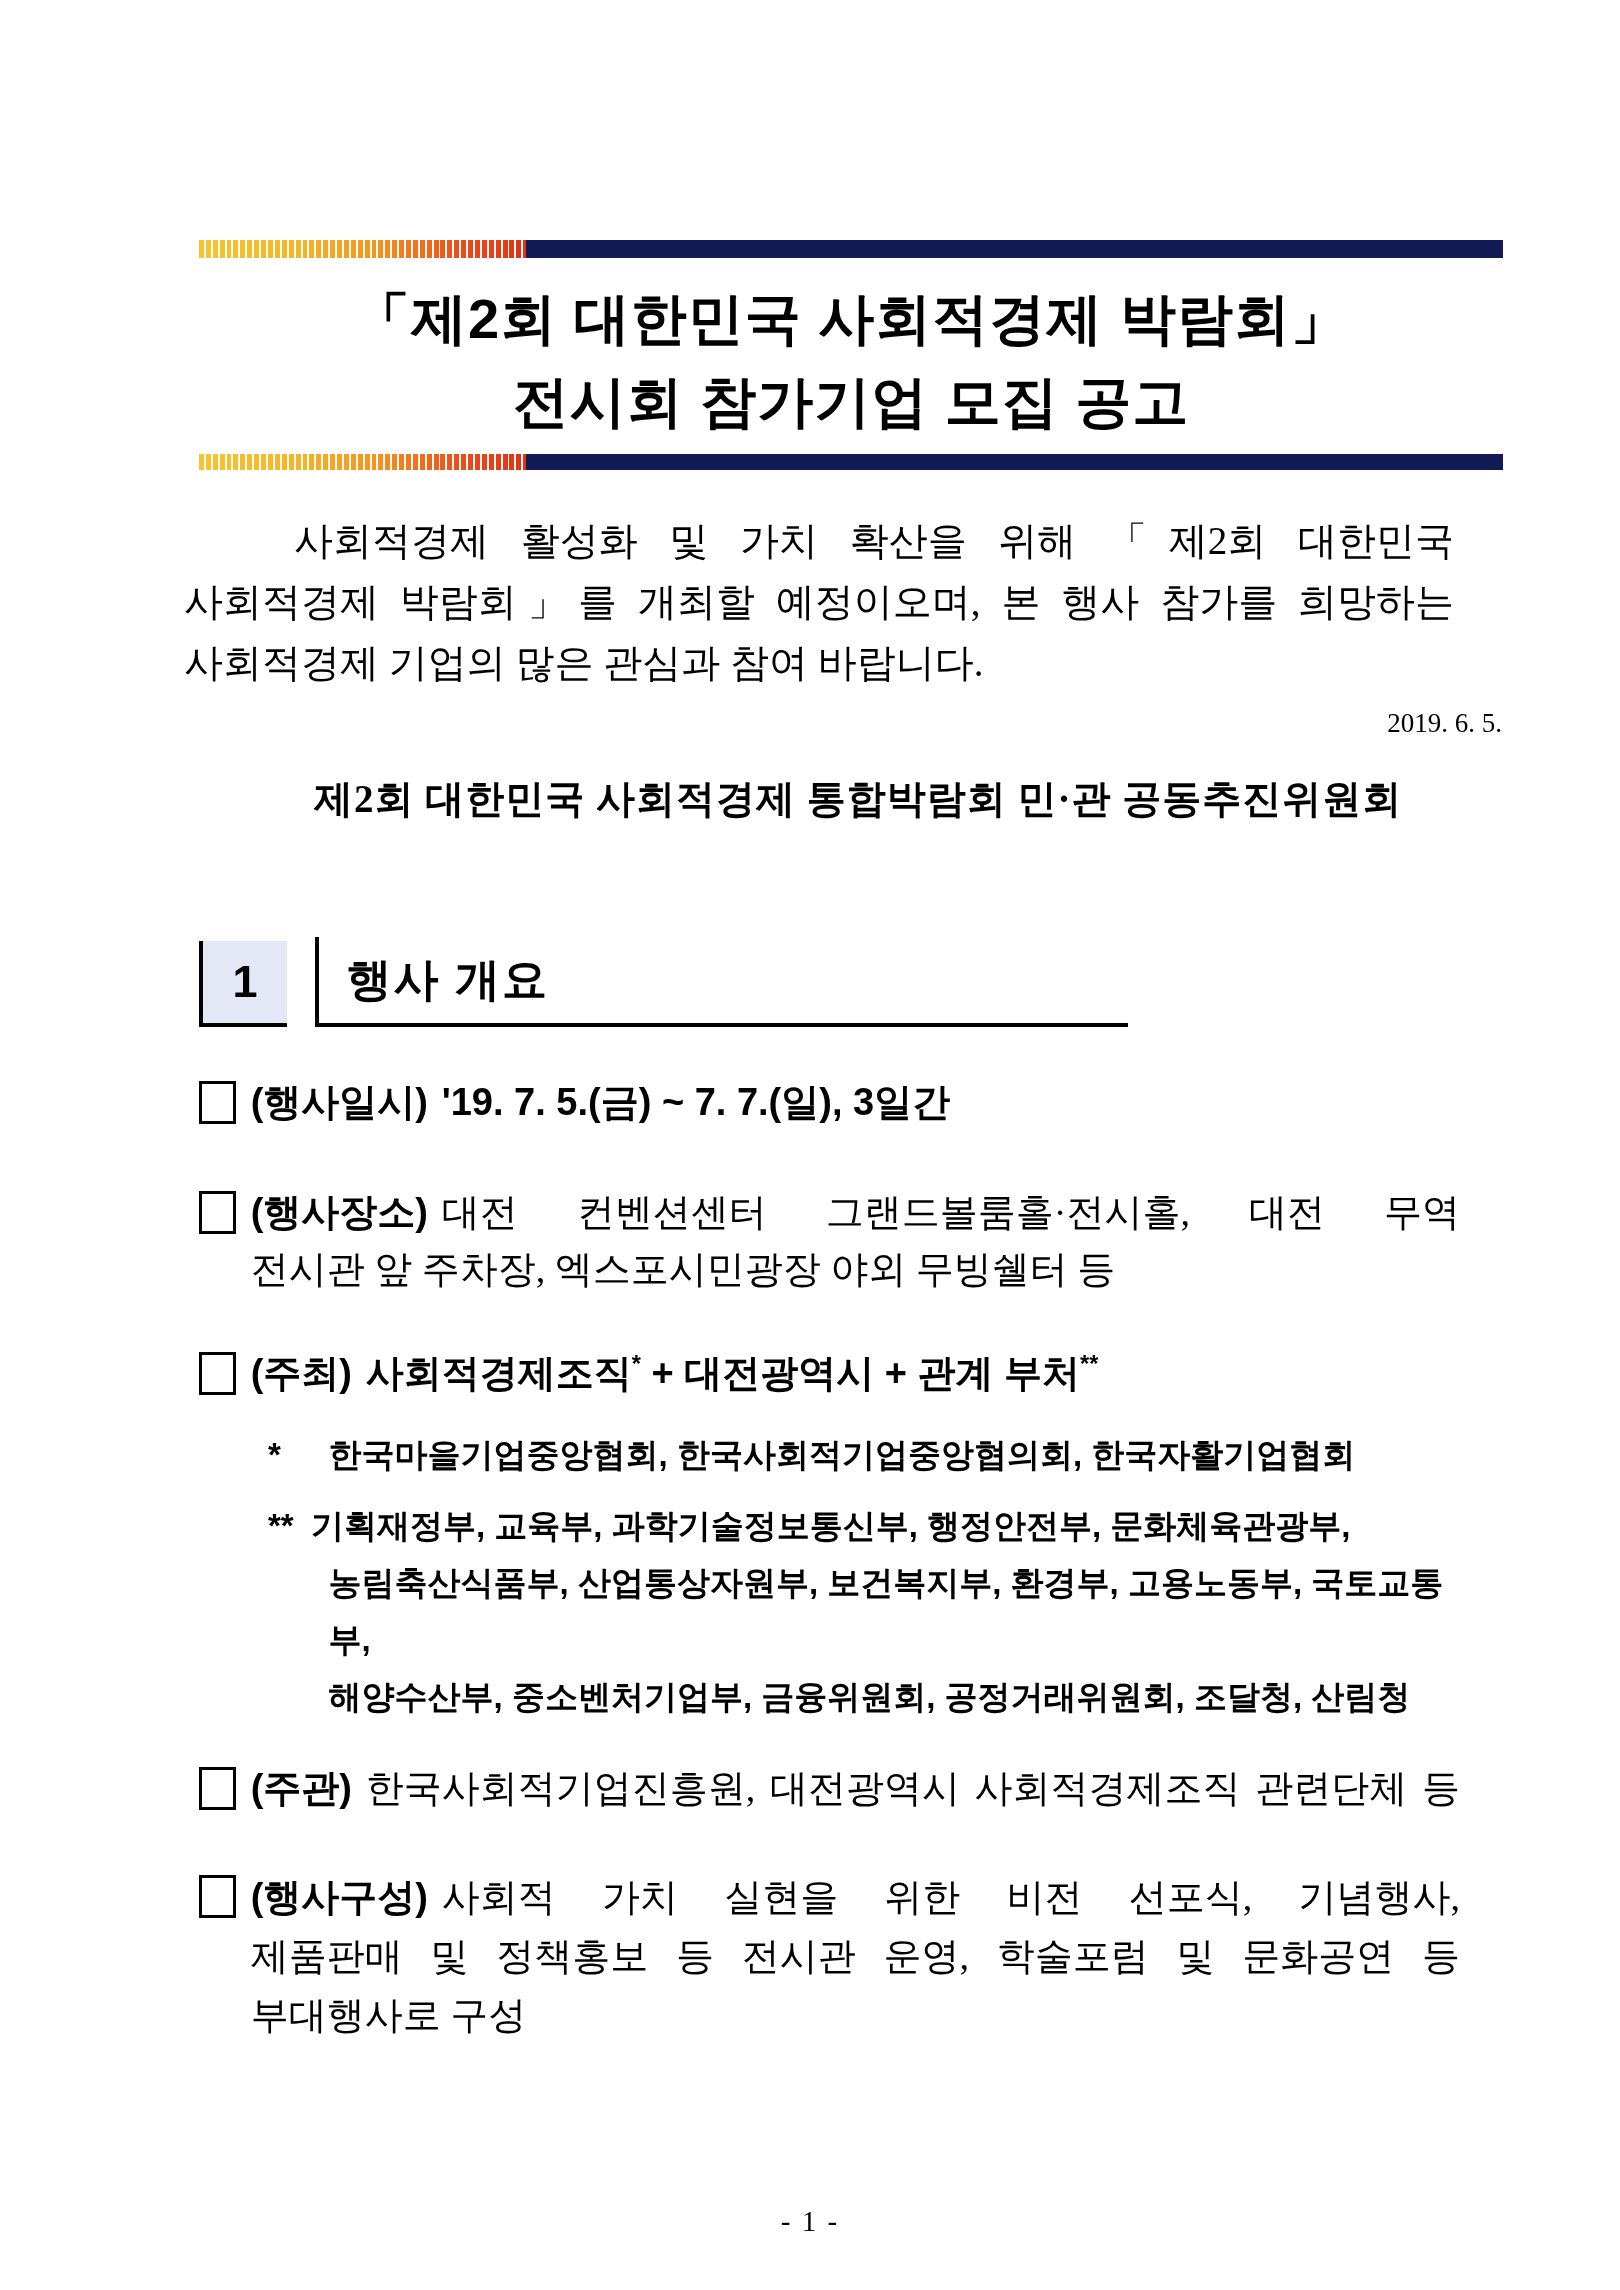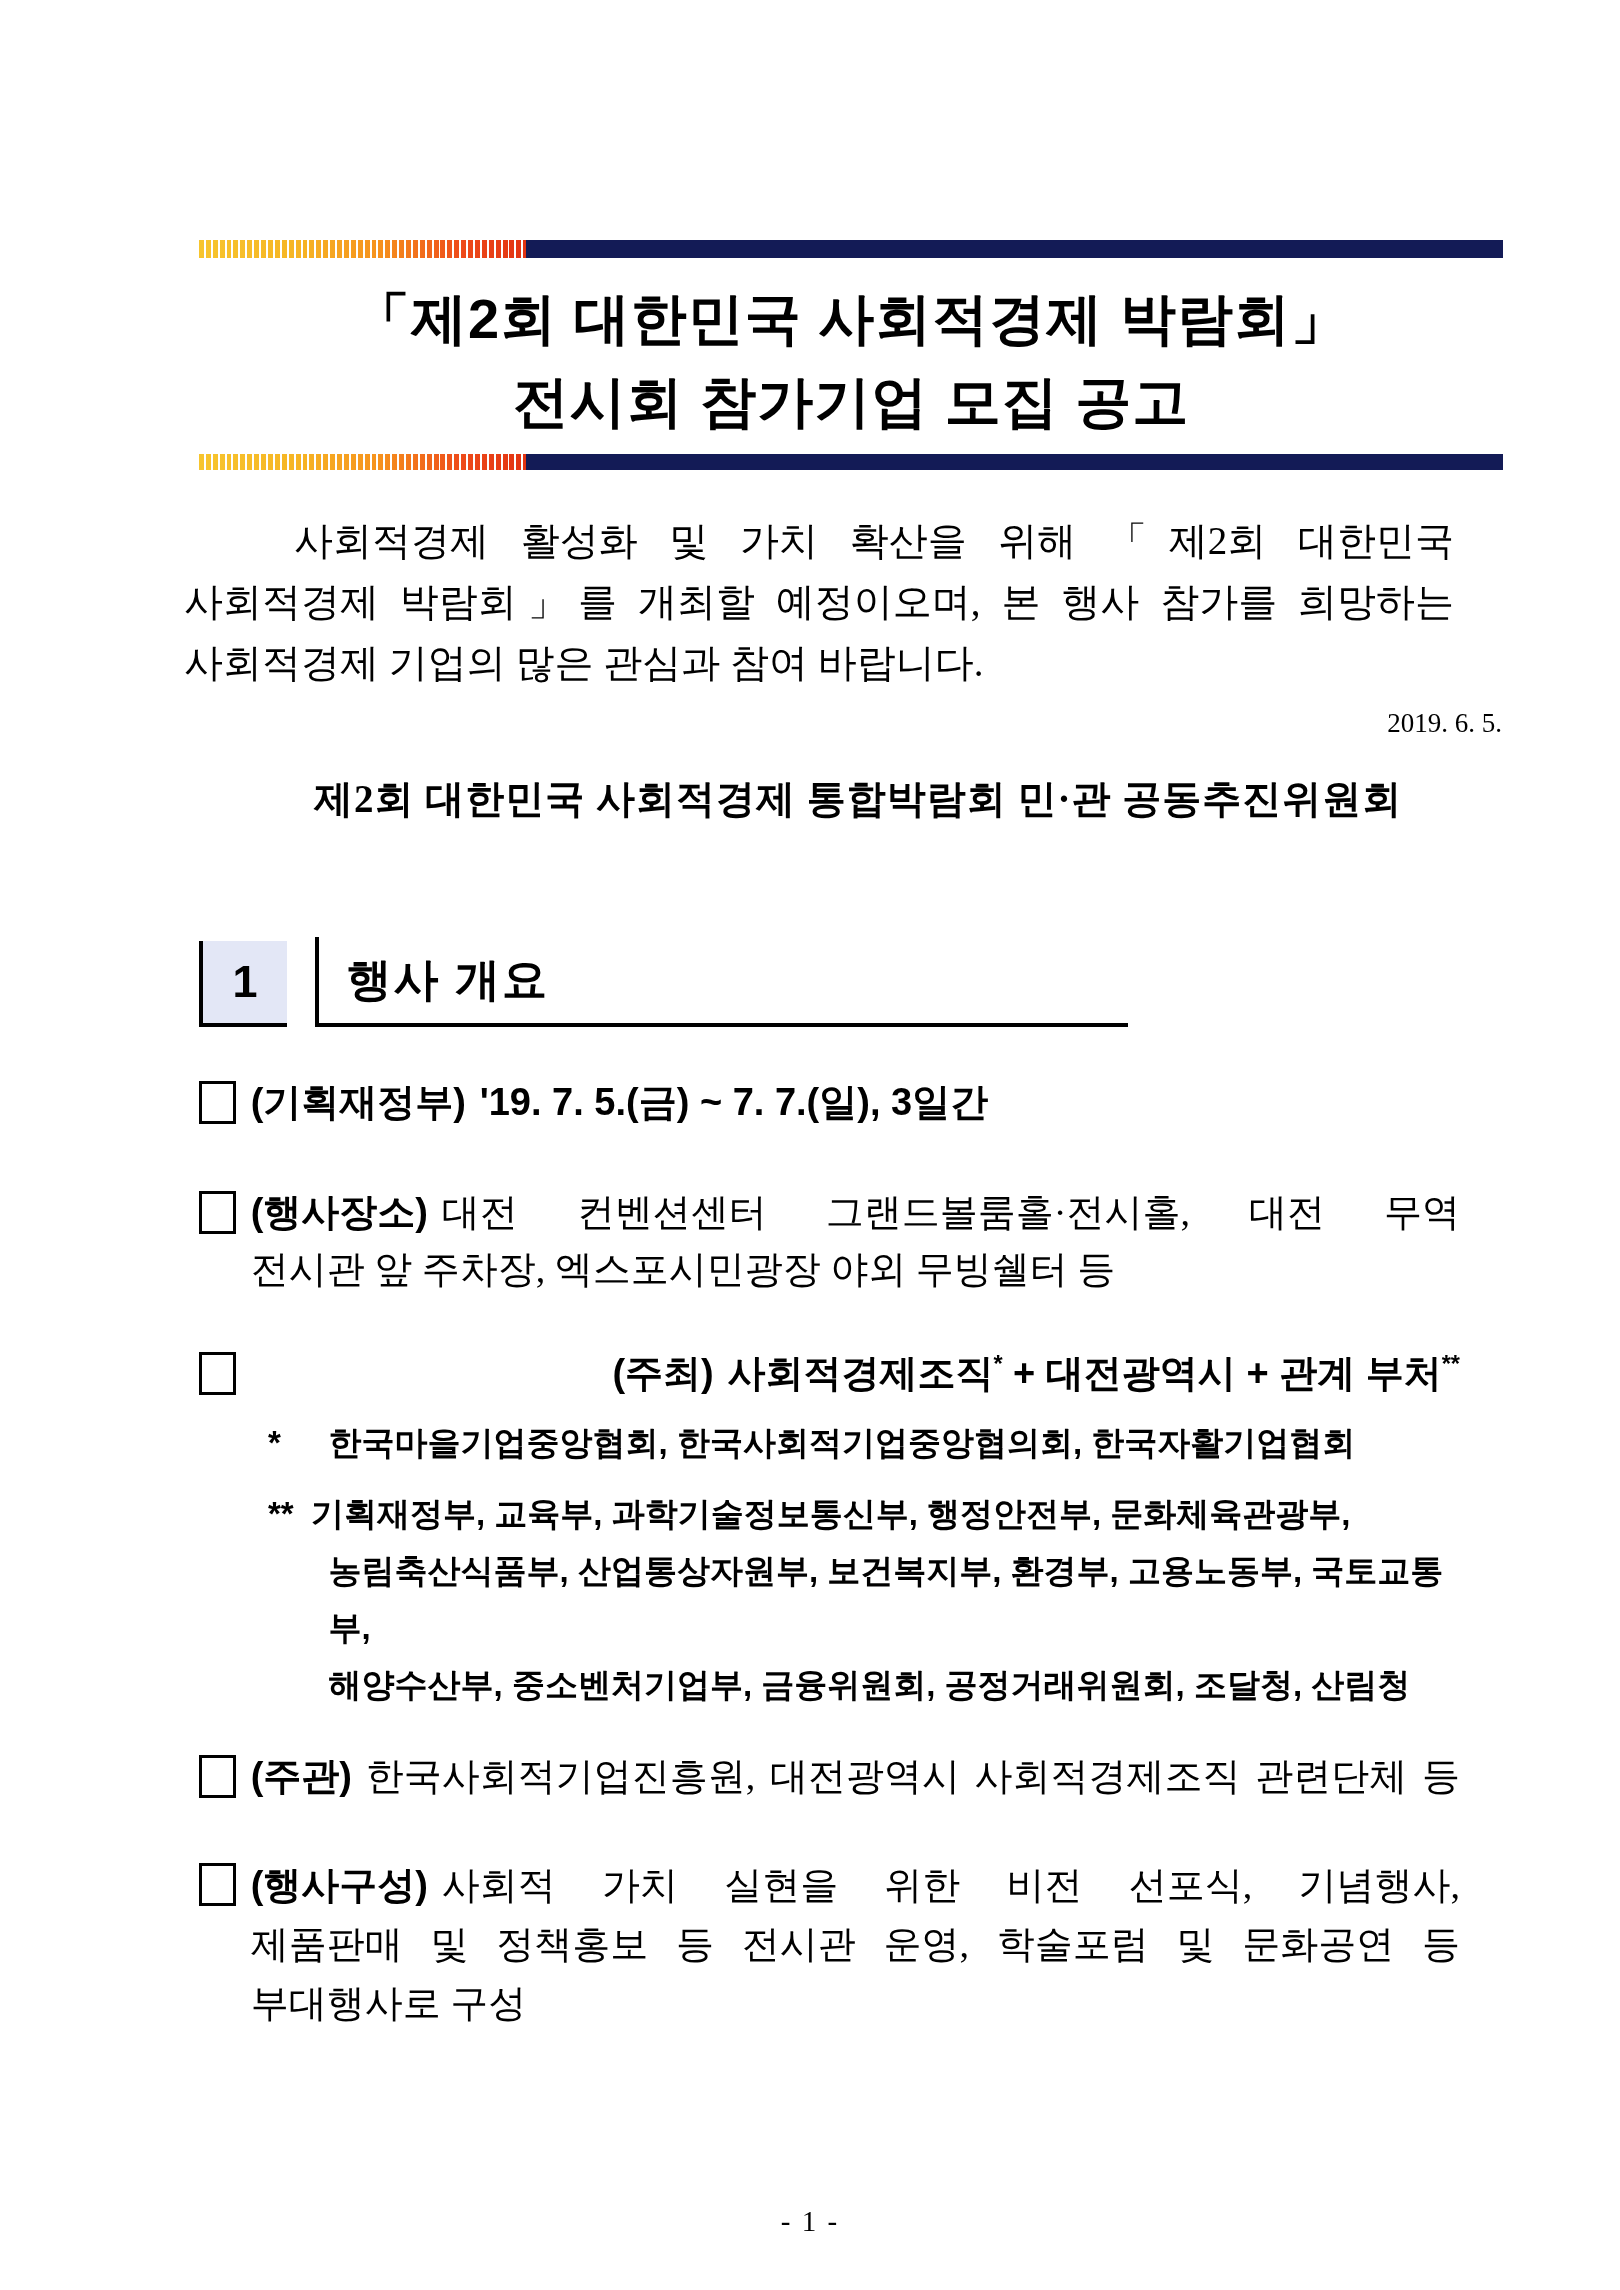--- a/index.html
+++ b/index.html
@@ -55,21 +55,21 @@
     margin:6.9px 14.7px 0 0;background:#fff;
   }
   .itext{flex:1;min-width:0;}
   .lbl{
     font-family:"Liberation Sans","DejaVu Sans",sans-serif;
     font-weight:700;margin-right:13.7px;
   }
   .boldsans{font-family:"Liberation Sans","DejaVu Sans",sans-serif;font-weight:700;}
   .ser{font-family:"Liberation Serif","DejaVu Serif",serif;font-weight:400;}
   sup.fnref{font-size:23.5px;line-height:0;vertical-align:13.7px;letter-spacing:0;}
-  .mb54{margin-bottom:53px;} .mb48{margin-bottom:47px;} .mb8{margin-bottom:12px;text-align:right;}
+  .mb54{margin-bottom:53px;} .mb48{margin-bottom:47px;} .mb8{margin-bottom:24px;}
   .mb14{margin-bottom:13.7px;} .mb36{margin-bottom:35px;} .mb52{margin-bottom:51px;}
   
   .fn{
     display:flex;margin-left:69px;
     font-family:"Liberation Sans","DejaVu Sans",sans-serif;
     font-weight:700;font-size:33px;line-height:57px;
   }
   .fn-marker{flex:none;width:43px;}
   .fn-text{flex:1;}
   .fn-text .cont{padding-left:17.6px;}
@@ -109,21 +109,21 @@
 <div class="abs sec-head">
   <span>행사 개요</span>
 </div>
 
 <div class="abs items">
 
 
   <div class="item mb54">
     <span class="cbx"></span>
     <div class="itext boldsans">
-      <span class="lbl">(기획재정부)</span><span>'19. 7. 5.(금) ~ 7. 7.(일), 3일간</span>
+      <span class="lbl">(행사일시)</span><span>'19. 7. 5.(금) ~ 7. 7.(일), 3일간</span>
     </div>
   </div>
 
   <div class="item mb48">
     <span class="cbx"></span>
     <div class="itext ser">
       <div class="jl"><span class="lbl">(행사장소)</span><span>대전 컨벤션센터 그랜드볼룸홀·전시홀, 대전 무역</span></div>
       <div>전시관 앞 주차장, 엑스포시민광장 야외 무빙쉘터 등</div>
     </div>
   </div>

